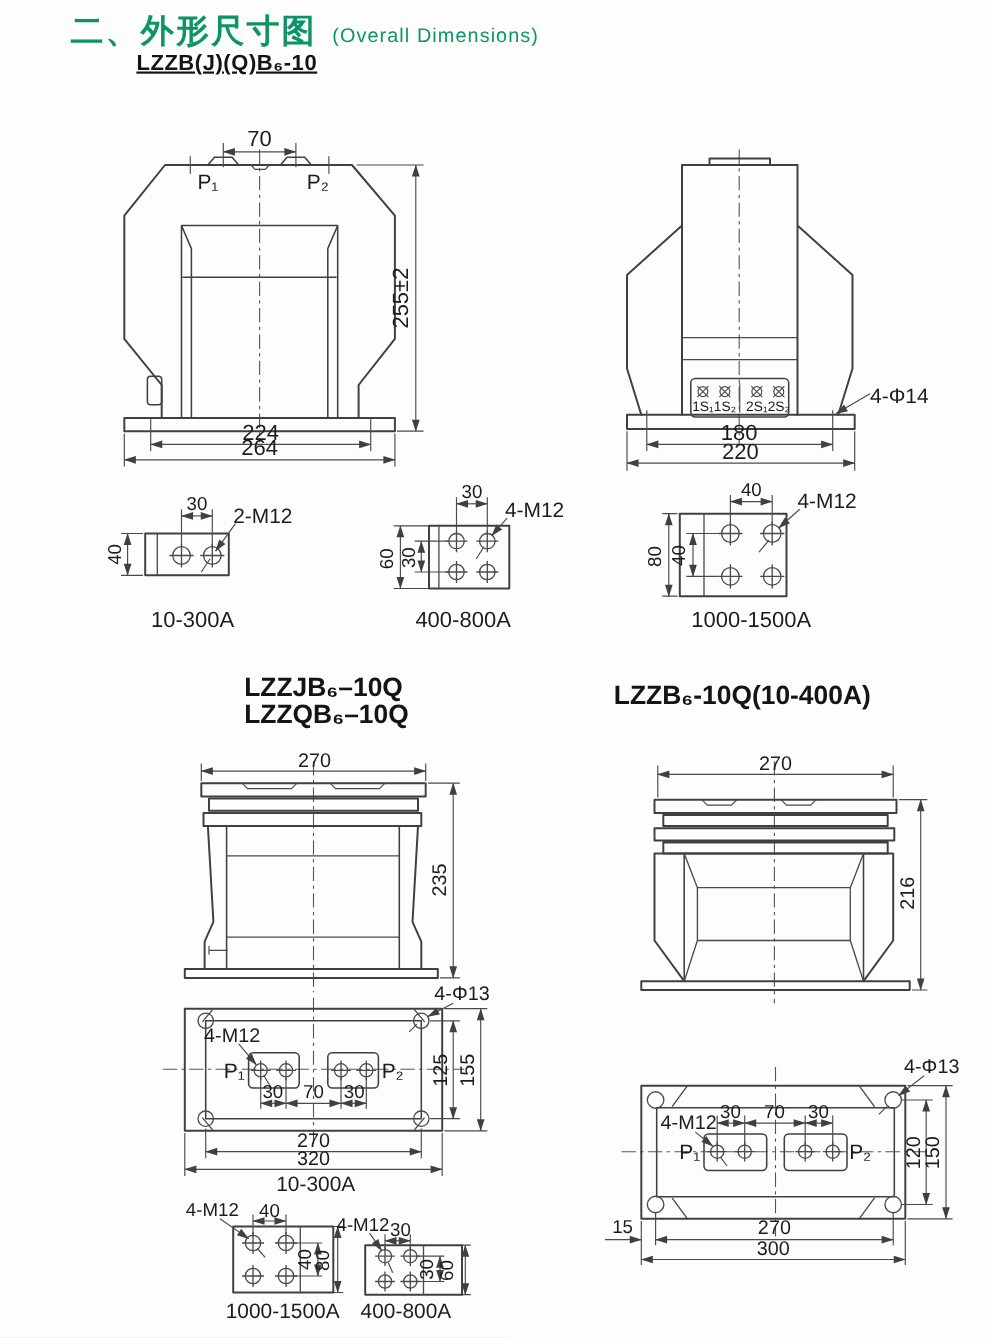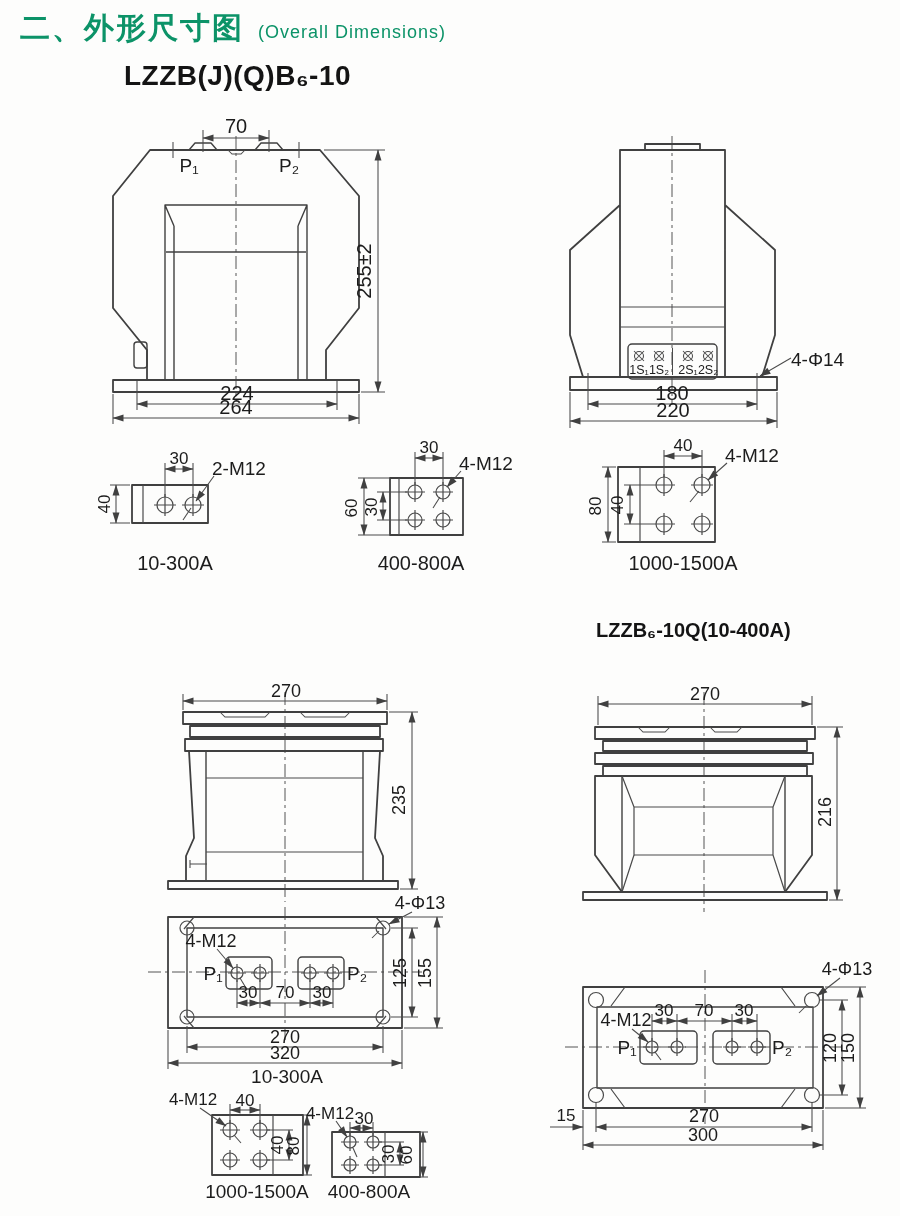--- a/index.html
+++ b/index.html
@@ -1,24 +1,24 @@
 <!DOCTYPE html>
 <html><head>
 <meta charset="utf-8">
 <style>
   html,body{margin:0;padding:0;background:#e8e8e8;}
   .page{position:relative;width:900px;height:1216px;background:#fdfdfc;overflow:hidden;
         font-family:"Liberation Sans","DejaVu Sans",sans-serif;}
   .hdr{position:absolute;left:20px;top:8px;display:flex;align-items:baseline;gap:14px;}
-  .hdr-cn{font-size:30px;font-weight:bold;color:#0c9368;letter-spacing:2px;}
+  .hdr-cn{font-size:30px;font-weight:bold;color:#0c9368;letter-spacing:2px;margin-left:44px;}
   .hdr-en{font-size:18px;color:#0c9368;font-weight:normal;letter-spacing:1px;}
   .mtitle{position:absolute;color:#141414;font-weight:bold;white-space:nowrap;}
-  .t1{left:124px;top:60px;font-size:28px;letter-spacing:0.5px;}
+  .t1{left:124px;top:47px;font-size:20px;letter-spacing:0.5px;text-decoration:underline;}
   .t2{left:222px;top:614px;font-size:24px;line-height:24px;}
-  .t3{left:596px;top:619px;font-size:20px;}
+  .t3{left:558px;top:619px;font-size:24px;}
   svg.draw{position:absolute;left:0;top:0;}
   .o{fill:none;stroke:#404040;stroke-width:1.8;stroke-linejoin:round;stroke-linecap:round;}
   .o2{fill:none;stroke:#404040;stroke-width:1.4;stroke-linejoin:round;}
   .t{fill:none;stroke:#4a4a4a;stroke-width:1.05;}
   .h{fill:none;stroke:#4a4a4a;stroke-width:1.2;}
   .c{fill:none;stroke:#555;stroke-width:1;stroke-dasharray:13 4 3 4;}
   .d{marker-start:url(#ar);marker-end:url(#ar);}
   .l{marker-end:url(#ar);}
   text{fill:#1c1c1c;}
   .dmb{font-size:20px;text-anchor:middle;}
@@ -35,20 +35,24 @@
 
 <div class="page">
 
   <div class="hdr">
     <span class="hdr-cn">二、外形尺寸图</span>
     <span class="hdr-en">(Overall Dimensions)</span>
   </div>
 
   <div class="mtitle t1">LZZB(J)(Q)B₆-10</div>
 
+  <div class="mtitle t2">
+    <div>LZZJB₆–10Q</div>
+    <div>LZZQB₆–10Q</div>
+  </div>
 
   <div class="mtitle t3">LZZB₆-10Q(10-400A)</div>
 
   <svg class="draw" width="900" height="1216" viewBox="0 0 900 1216">
     <defs>
       <marker id="ar" viewBox="0 0 12 8" refX="11" refY="4" markerWidth="12" markerHeight="8" markerUnits="userSpaceOnUse" orient="auto-start-reverse">
         <path d="M0.5,0.5 L11.5,4 L0.5,7.5 Z" fill="#404040"></path>
       </marker>
     </defs>
 

